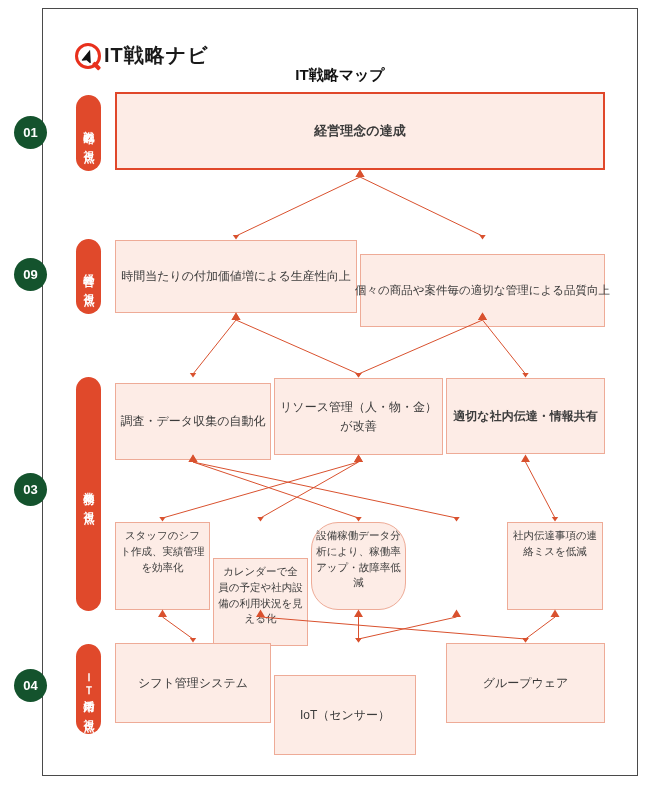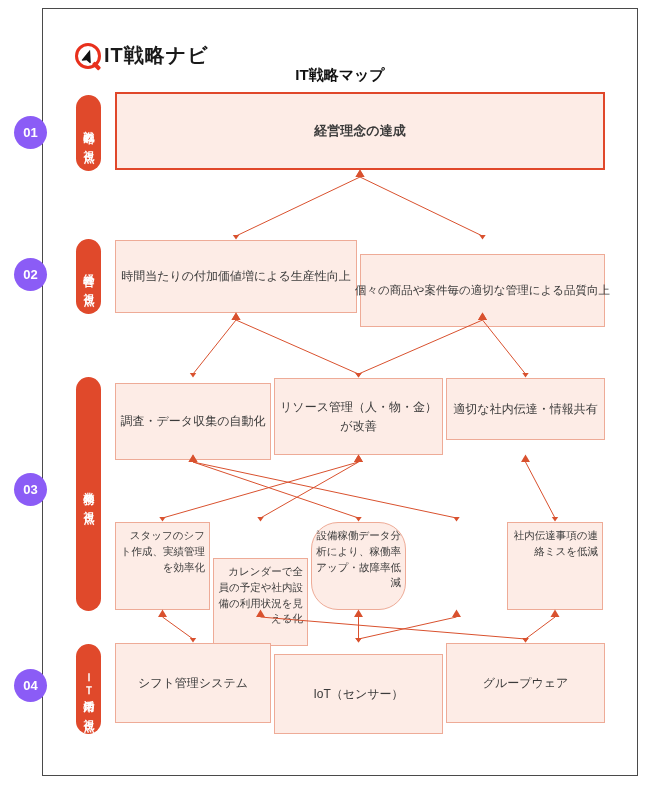--- a/index.html
+++ b/index.html
@@ -16,21 +16,21 @@
   .logo-icon::after { content:""; position:absolute; right:-3px; bottom:-2px; width:9px; height:4px;
                background:#e8301c; transform:rotate(45deg); border-radius:1px; }
   .logo-icon svg { width:16px; height:16px; transform:rotate(18deg); }
   .logo-text { font-size:20px; font-weight:bold; color:#1a1a1a; letter-spacing:1px; }
 
   .map-title { position:absolute; left:42px; top:66px; width:596px; text-align:center;
                font-size:15px; font-weight:bold; color:#111; }
 
   
   .lvl-circle { position:absolute; left:14px; width:33px; height:33px; border-radius:50%;
-                background:#8b5cf6; color:#fff; font-size:13px; font-weight:bold;
+                background:#14532d; color:#fff; font-size:13px; font-weight:bold;
                 display:flex; align-items:center; justify-content:center; }
   .c1{top:116px;} .c2{top:258px;} .c3{top:473px;} .c4{top:669px;}
 
   
   .pill { position:absolute; left:76px; width:25px; background:#e0492b; border-radius:13px;
           color:#fff; font-size:11px; font-weight:bold;
           writing-mode:vertical-rl; text-orientation:upright; letter-spacing:2px;
           display:flex; align-items:center; justify-content:center; }
   .p1{top:95px;height:76px;} .p2{top:239px;height:75px;}
   .p3{top:377px;height:234px;} .p4{top:644px;height:90px;}
@@ -38,40 +38,40 @@
   
   .node { position:absolute; background:#fdece6; border:1px solid #eeab97;
           display:flex; align-items:center; justify-content:center; text-align:center;
           color:#3b3b3b; font-size:12px; line-height:1.55; padding:2px 3px; }
   .n-goal { left:115px; top:92px; width:490px; height:78px;
             border:2px solid #e0472a; font-size:13px; font-weight:bold; }
   .n-mgmt1 { left:115px; top:240px; width:242px; height:73px; font-size:12px; white-space:nowrap; }
   .n-mgmt2 { left:360px; top:254px; width:245px; height:73px; font-size:11.5px; white-space:nowrap; }
   .n-ops1 { left:115px; top:383px; width:156px; height:77px; }
   .n-ops2 { left:274px; top:378px; width:169px; height:77px; }
-  .n-ops3 { left:446px; top:378px; width:159px; height:62px; }
-  .task { top:522px; height:88px; width:95px; font-size:10.5px; text-align:right;
+  .n-ops3 { left:446px; top:378px; width:159px; height:76px;font-weight:bold; }
+  .task { top:522px; height:88px; width:95px; font-size:10.5px; text-align:center;
           align-items:flex-start; justify-content:flex-start; padding:5px 4px; line-height:1.5; }
   .n-task1{left:115px;} .n-task2{left:213px;margin-top:36px;} .n-task3{left:311px;border-radius:27px;}
   .n-task4{left:409px;} .n-task5{left:507px;width:96px;}
   .n-it1 { left:115px; top:643px; width:156px; height:80px; }
-  .n-it2 { left:274px; top:654px; width:169px; height:80px;text-align:right; }
+  .n-it2 { left:274px; top:675px; width:142px; height:80px;text-align:right; }
   .n-it3 { left:446px; top:643px; width:159px; height:80px; }
 
   #edges-svg { position:absolute; left:0; top:0; width:665px; height:789px; pointer-events:none; }
 </style>
 </head>
 <body>
 
 <div id="stage">
 
   <div class="frame"></div>
 
   <div class="lvl-circle c1">01</div>
-  <div class="lvl-circle c2">02</div>
+  <div class="lvl-circle c2">09</div>
   <div class="lvl-circle c3">03</div>
   <div class="lvl-circle c4">04</div>
 
   <div class="logo">
     <span class="logo-icon">
       <svg viewBox="0 0 24 24" aria-hidden="true">
         <path d="M12 2 L4.8 20.5 L5.8 21.5 L12 18.8 L18.2 21.5 L19.2 20.5 Z" fill="#111"></path>
       </svg>
     </span>
     <span class="logo-text">IT戦略ナビ</span>

